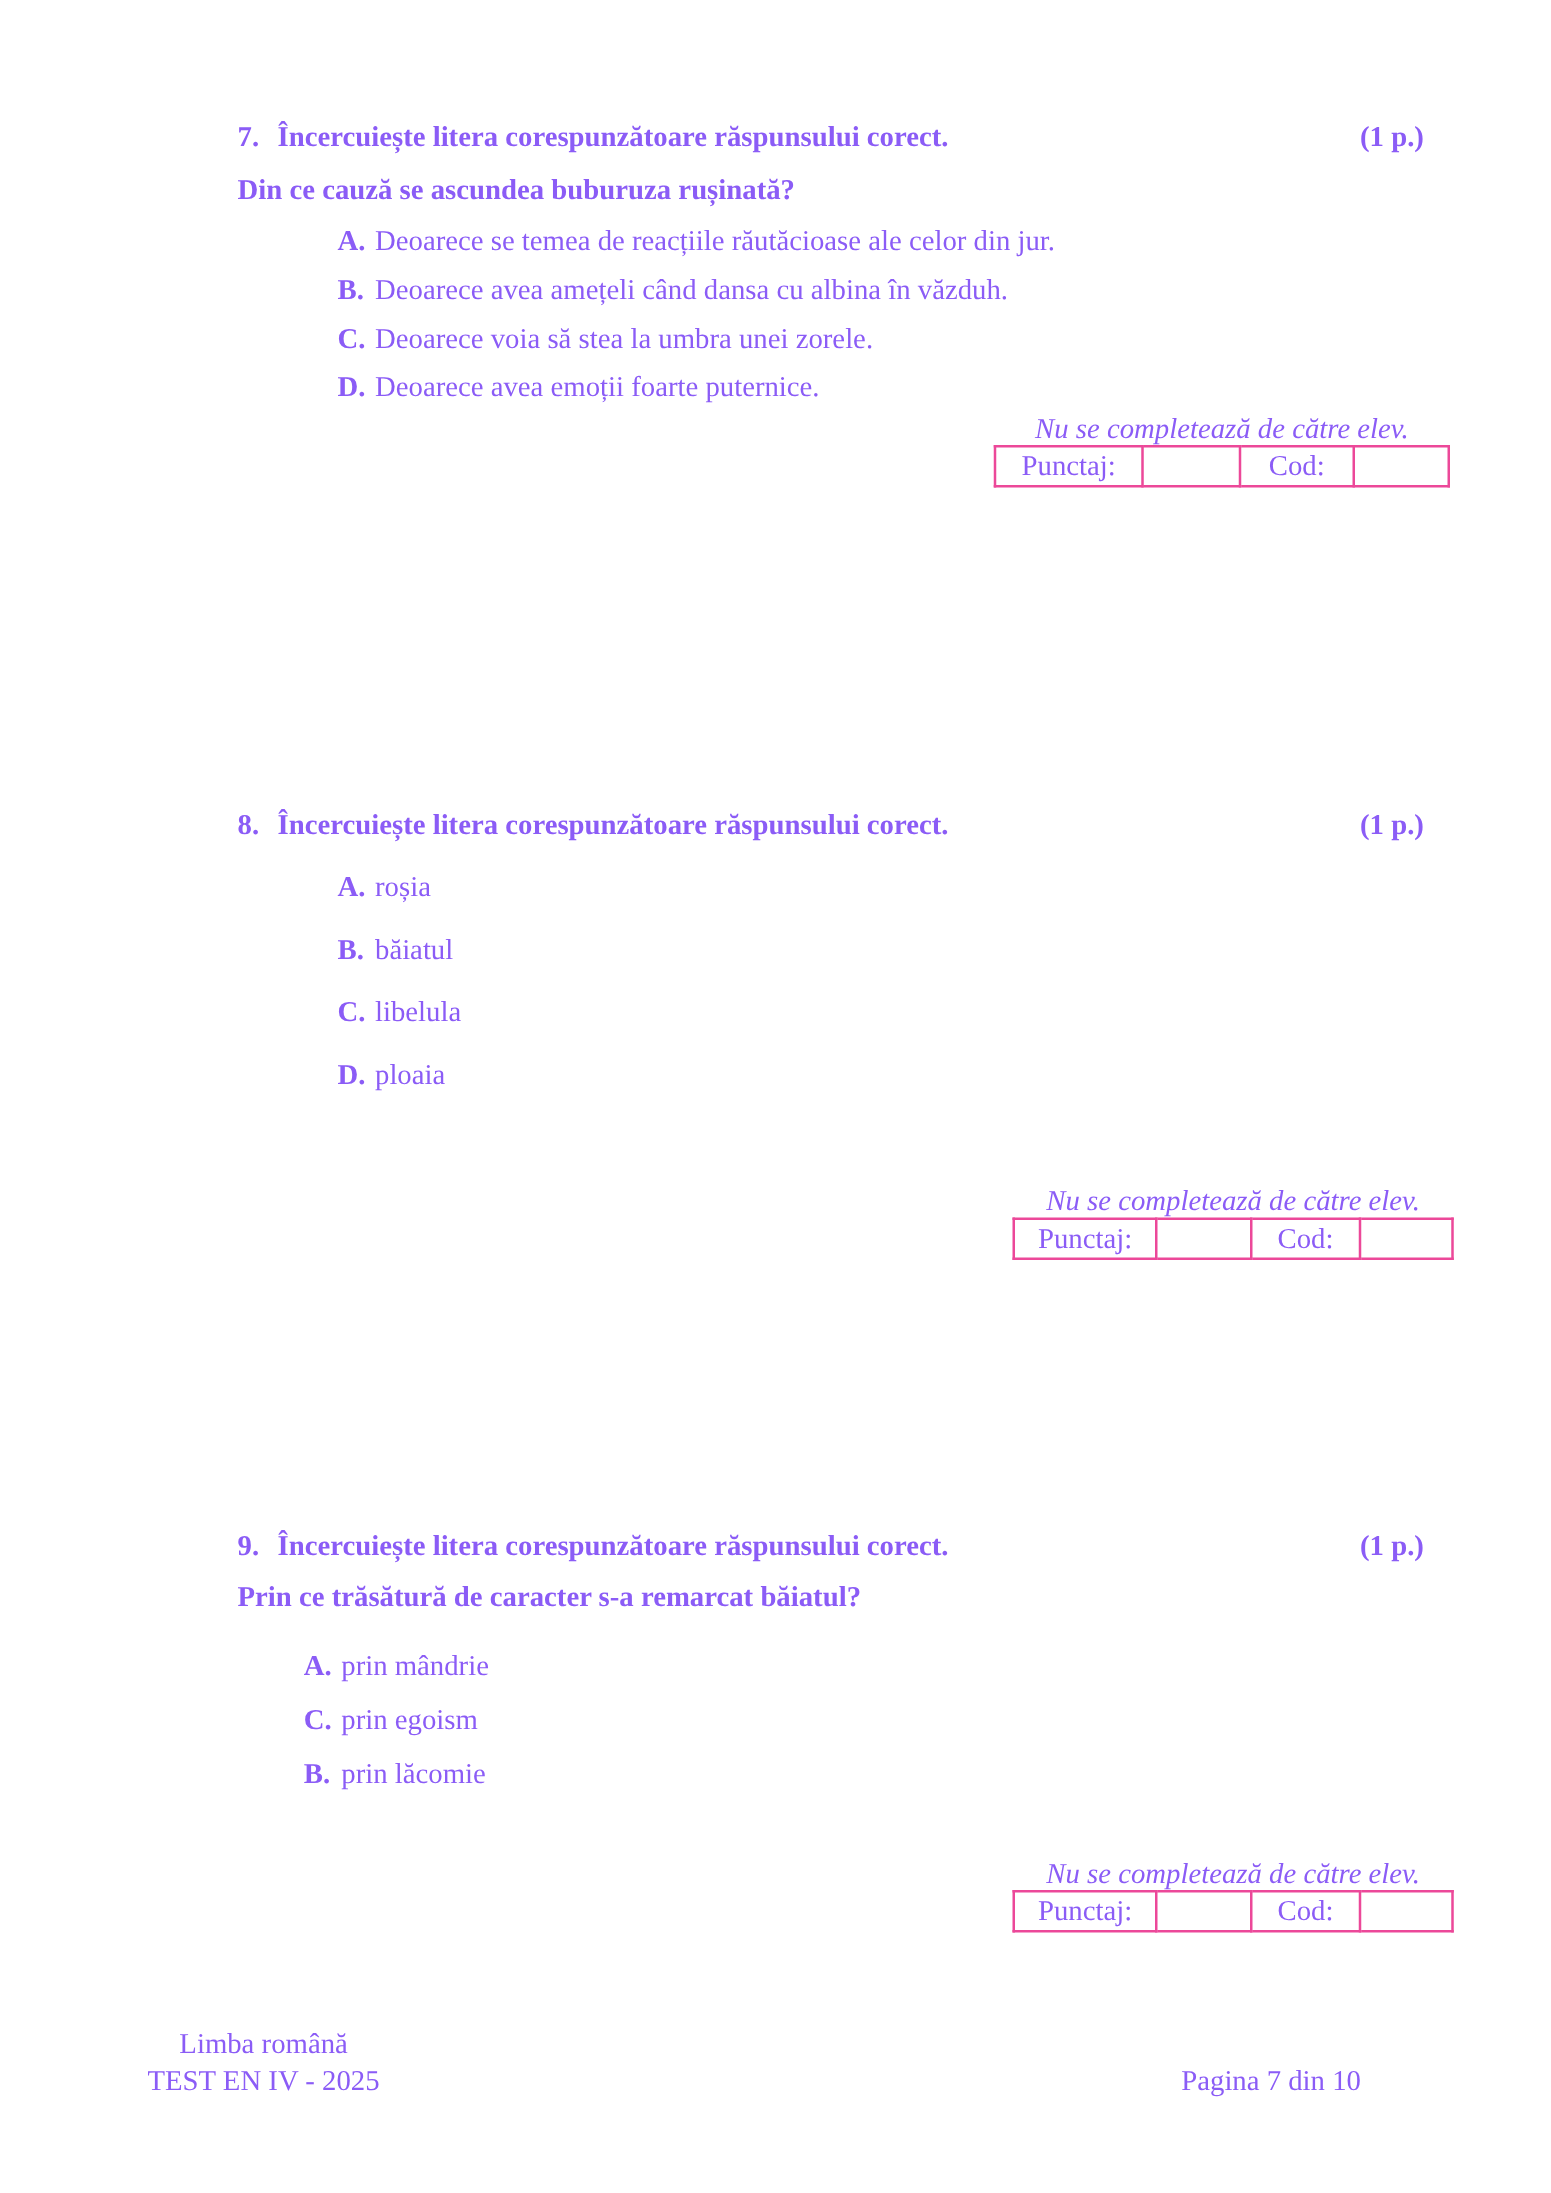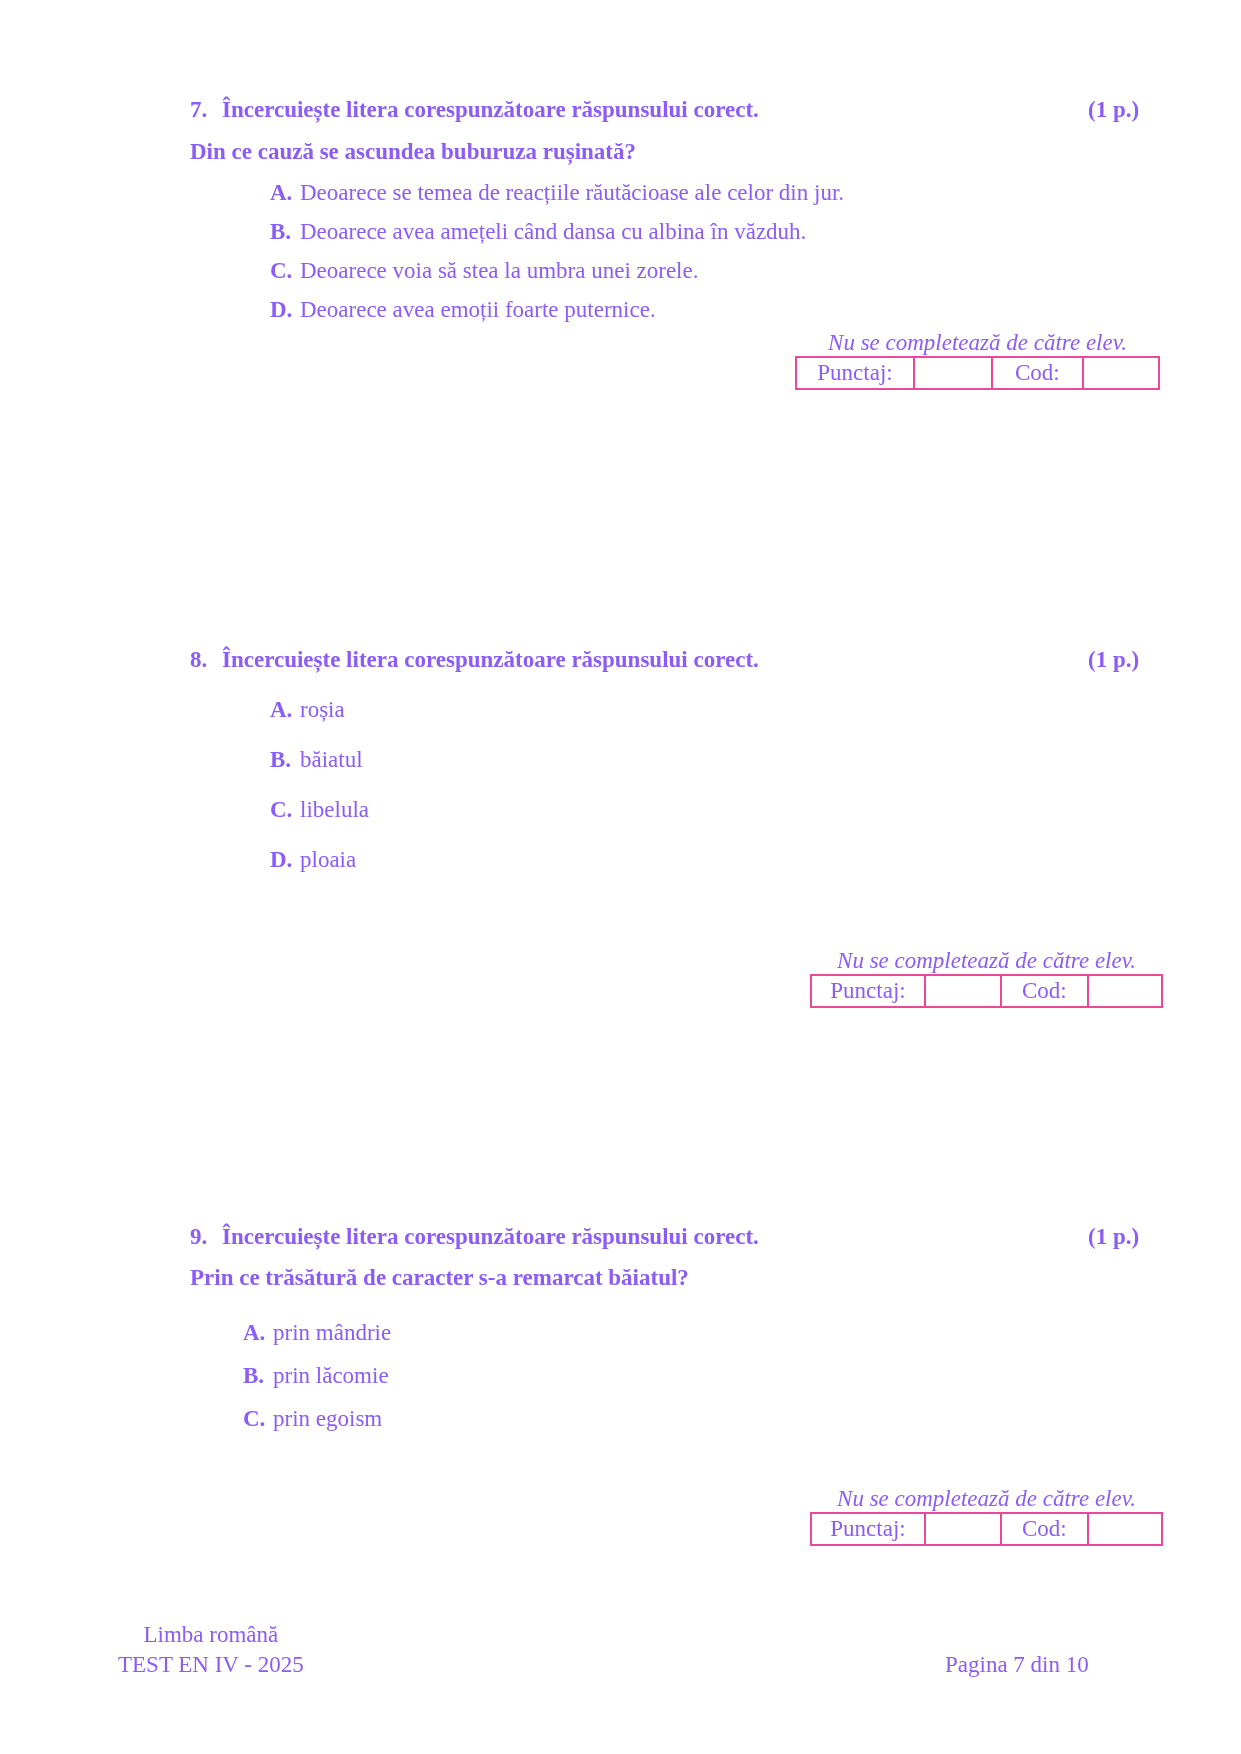--- a/index.html
+++ b/index.html
@@ -190,24 +190,24 @@
     <div class="q-head">
       <span class="q-num">9.</span><span class="q-prompt">Încercuiește litera corespunzătoare răspunsului corect.</span>
       <span class="q-points">(1 p.)</span>
     </div>
     <div class="q-text">Prin ce trăsătură de caracter s-a remarcat băiatul?</div>
     <div class="options">
       <div class="option">
         <span class="opt-letter">A.</span><span class="opt-text">prin mândrie</span>
       </div>
       <div class="option">
+        <span class="opt-letter">C.</span><span class="opt-text">prin egoism</span>
+      </div>
+      <div class="option">
         <span class="opt-letter">B.</span><span class="opt-text">prin lăcomie</span>
-      </div>
-      <div class="option">
-        <span class="opt-letter">C.</span><span class="opt-text">prin egoism</span>
       </div>
     </div>
   </section>
 
   <div class="score-box" style="left:810px; top:1486px; width:353px">
     <div class="score-caption">Nu se completează de către elev.</div>
     <table class="score-table">
       <colgroup>
           <col style="width:32.5%">
           <col style="width:21.5%">

